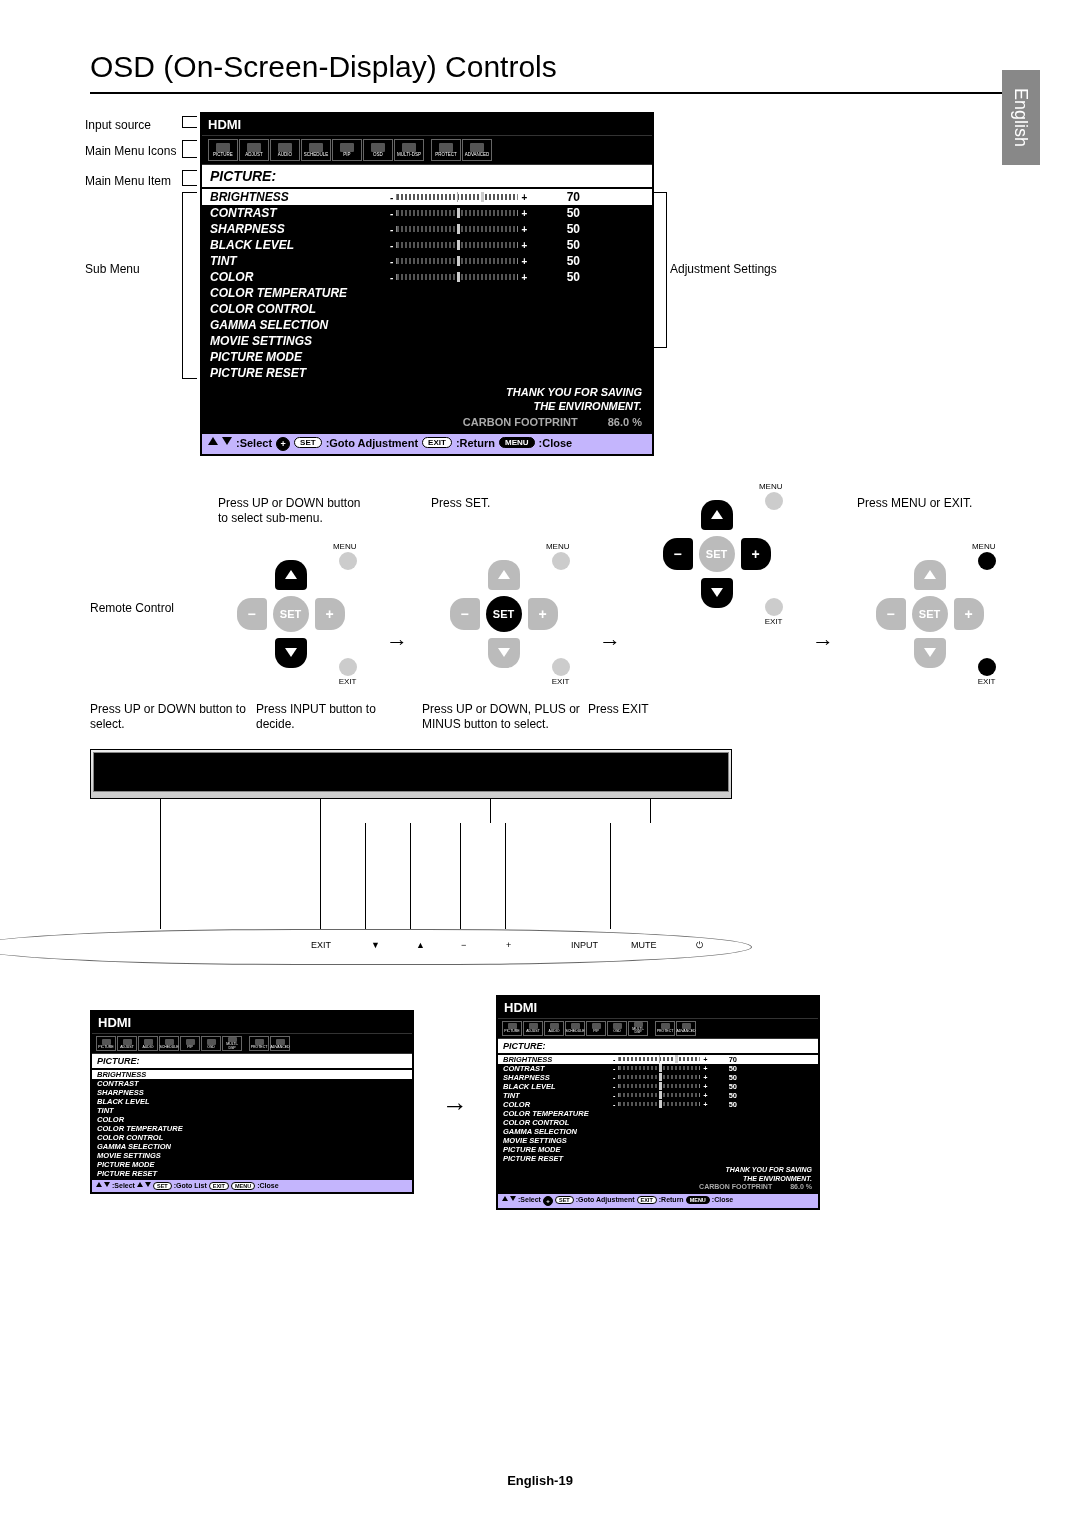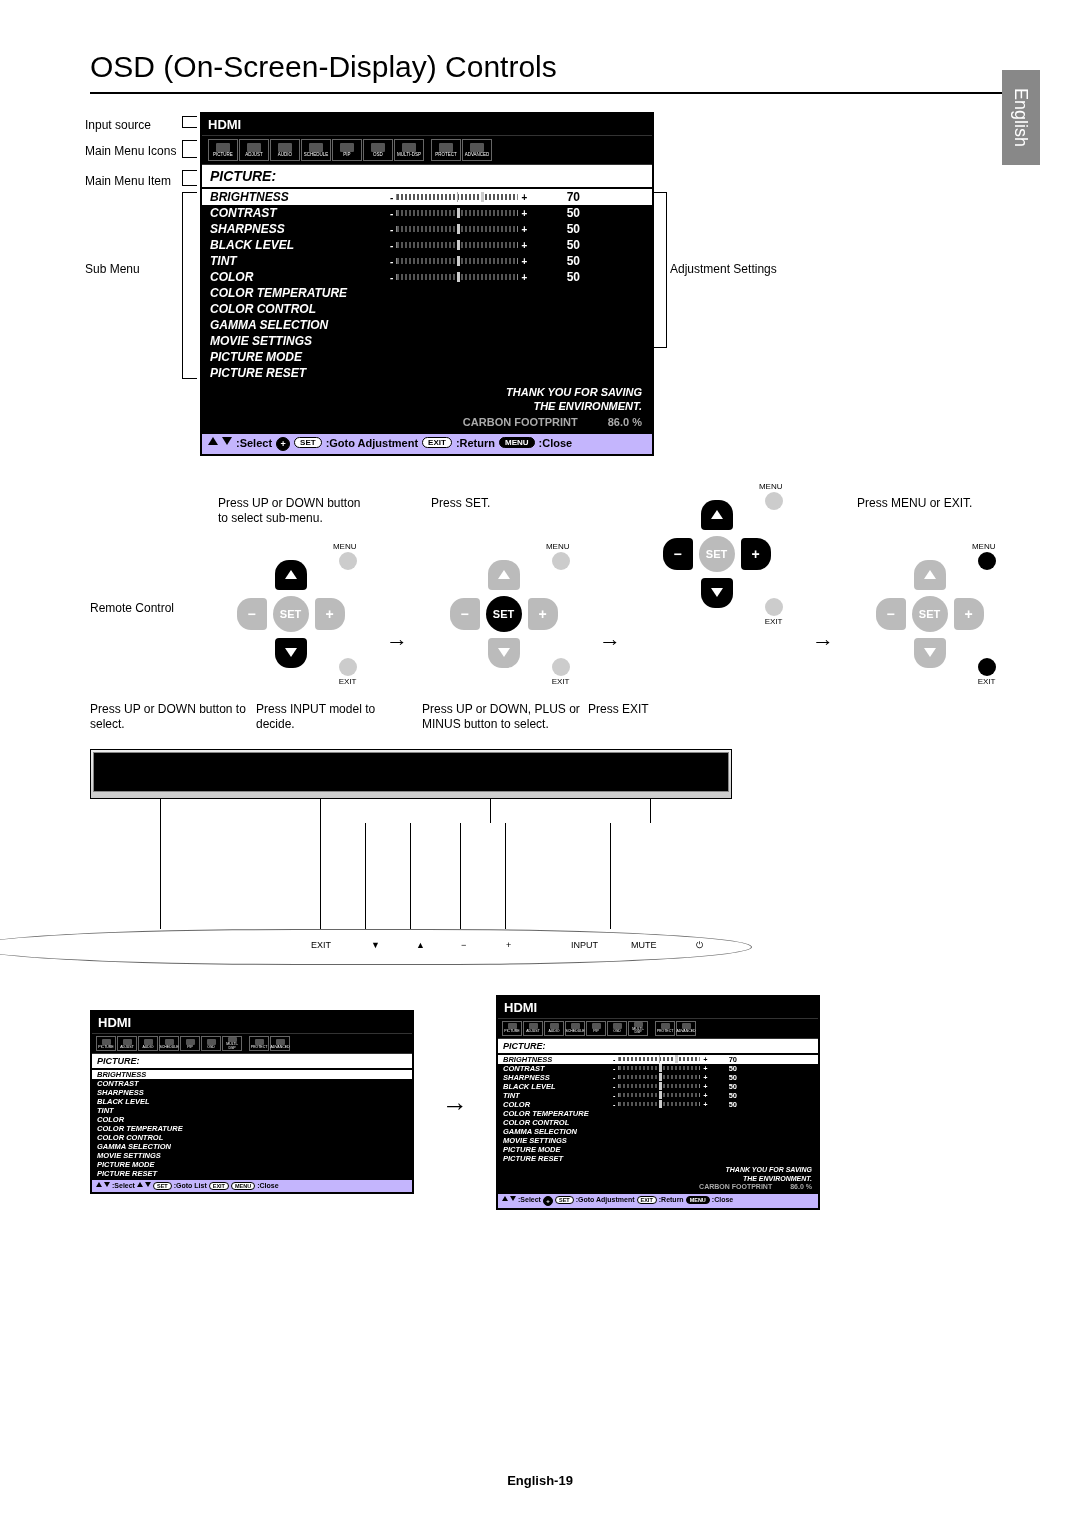--- a/index.html
+++ b/index.html
@@ -331,21 +331,21 @@
             <div class="cent">SET</div>
           </div>
         </div>
       </div>
   </div>
 
   <div class="cp-section">
     <div class="cp-right">
       <div class="cp-instr-row" id="cp-instr">
           <div class="cp-instr">Press UP or DOWN button to select.</div>
-          <div class="cp-instr">Press INPUT model to decide.</div>
+          <div class="cp-instr">Press INPUT button to decide.</div>
           <div class="cp-instr">Press UP or DOWN, PLUS or MINUS button to select.</div>
           <div class="cp-instr">Press EXIT</div>
         </div>
       <div class="tv">
           <div class="tv-inner"></div>
         </div>
       <div class="cp-vlines" id="vlines">
           <div class="vline" style="left:70px;height:24px"></div>
           <div class="vline" style="left:230px;height:24px"></div>
           <div class="vline" style="left:400px;height:24px"></div>

